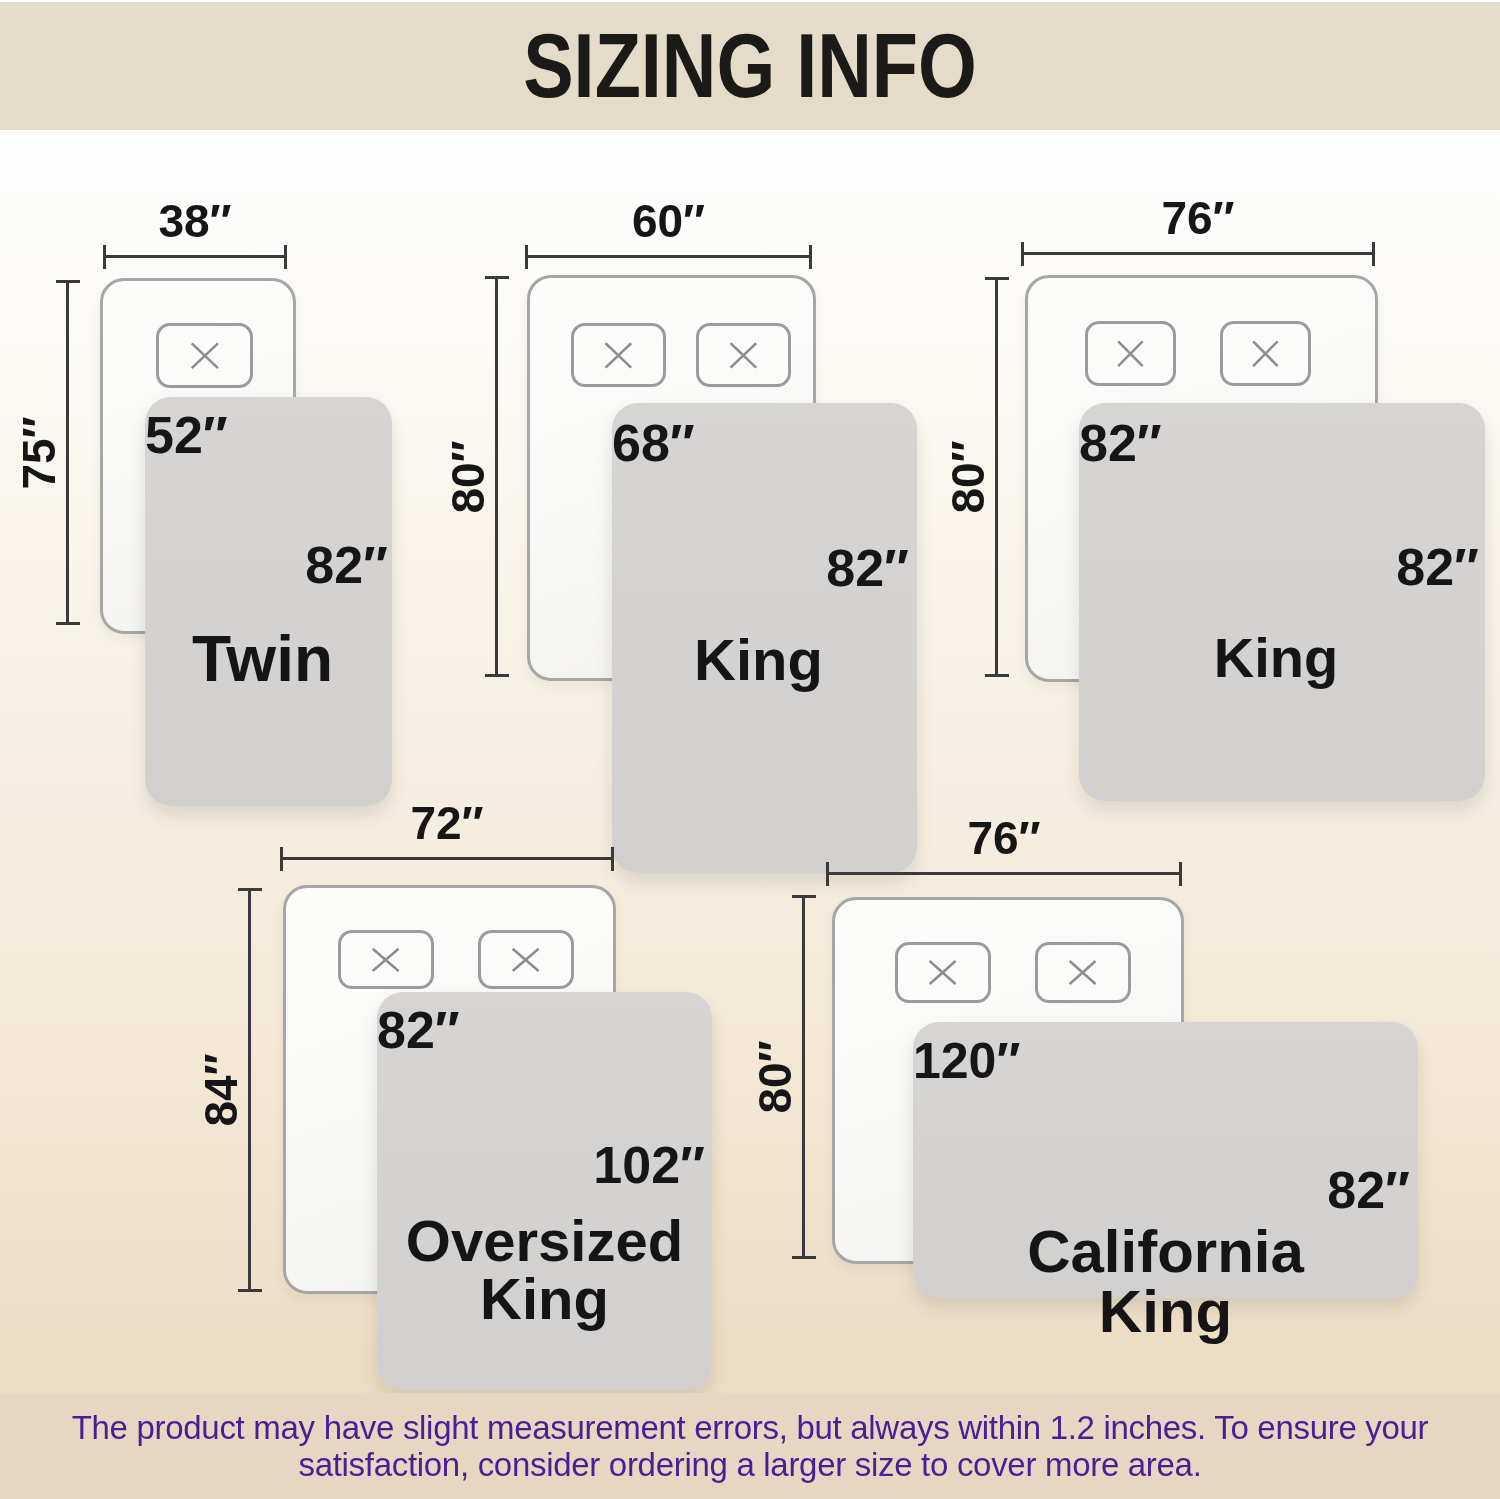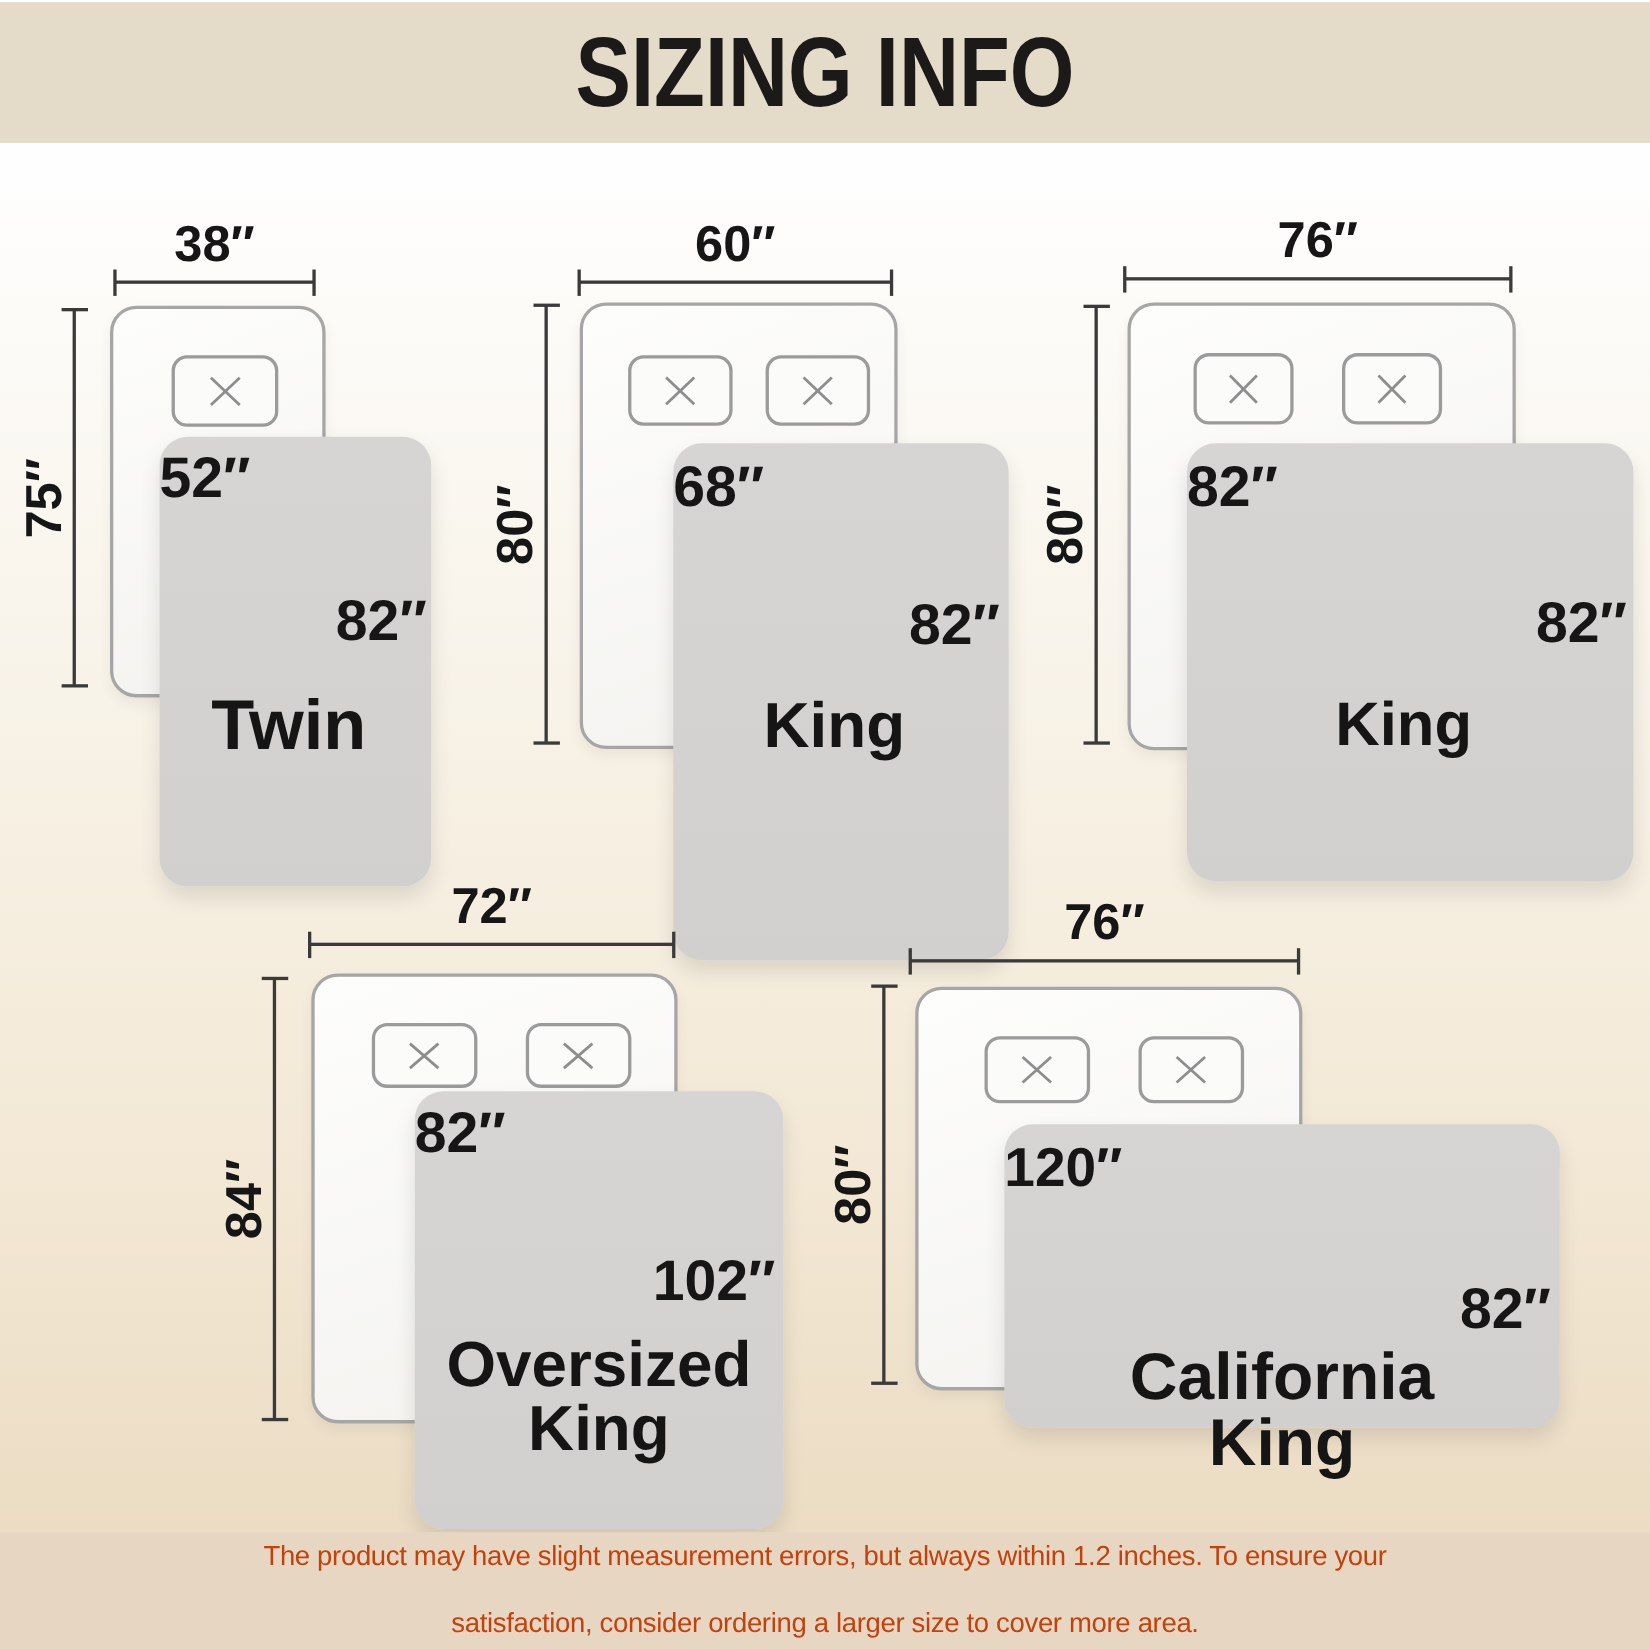--- a/index.html
+++ b/index.html
@@ -8,21 +8,21 @@
     font-family:"Liberation Sans",sans-serif;color:#161616;
     background:linear-gradient(180deg,#fefefe 10%,#faf7f0 30%,#f2e7d3 73%,#ebdcc3 93%,#eadbc2 100%);
   }
   
   .band-top{position:absolute;left:0;top:2px;width:100%;height:128px;background:#e4dbc8;
     display:flex;align-items:center;justify-content:center;}
   .band-top h1{margin:0;font-size:90px;font-weight:700;color:#1b1a18;letter-spacing:0;
     transform:scaleX(0.84);white-space:nowrap;}
   .band-bottom{position:absolute;left:0;top:1393px;width:100%;height:106px;background:#e7d7c2;
     display:flex;flex-direction:column;align-items:center;justify-content:center;gap:6px;}
-  .band-bottom p{margin:12px;font-size:25px;line-height:31px;color:#c2410c;letter-spacing:-0.3px;white-space:nowrap;}
+  .band-bottom p{margin:0;font-size:33px;line-height:31px;color:#4c1d95;letter-spacing:-0.3px;white-space:nowrap;}
 
   
   .dim-h{position:absolute;height:0;border-top:3px solid #3a3a3a;}
   .dim-h::before,.dim-h::after{content:"";position:absolute;top:-13px;width:3px;height:24px;background:#3a3a3a;}
   .dim-h::before{left:-2px}.dim-h::after{right:-2px}
   .dim-v{position:absolute;width:0;border-left:3px solid #3a3a3a;}
   .dim-v::before,.dim-v::after{content:"";position:absolute;left:-13px;width:24px;height:3px;background:#3a3a3a;}
   .dim-v::before{top:-2px}.dim-v::after{bottom:-2px}
   .dim-lbl{position:absolute;left:50%;bottom:10px;transform:translateX(-50%);
     font-size:46px;font-weight:700;color:#161616;white-space:nowrap;}

